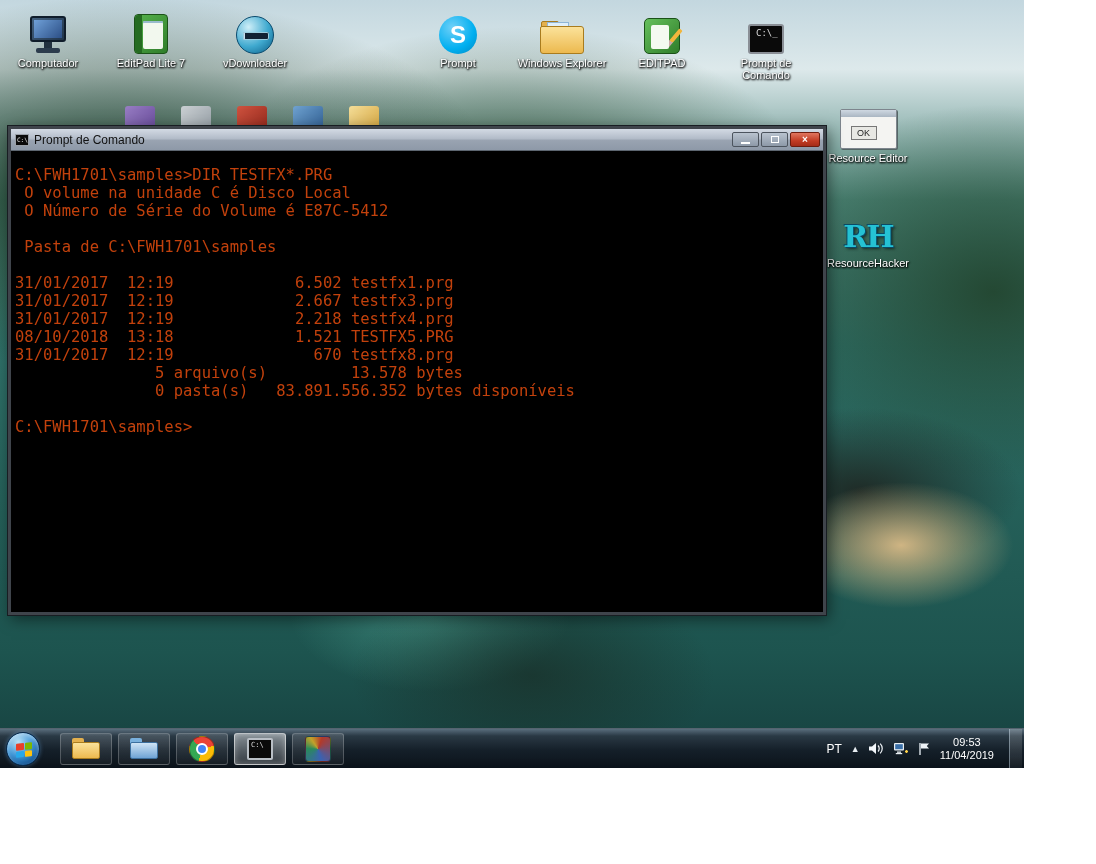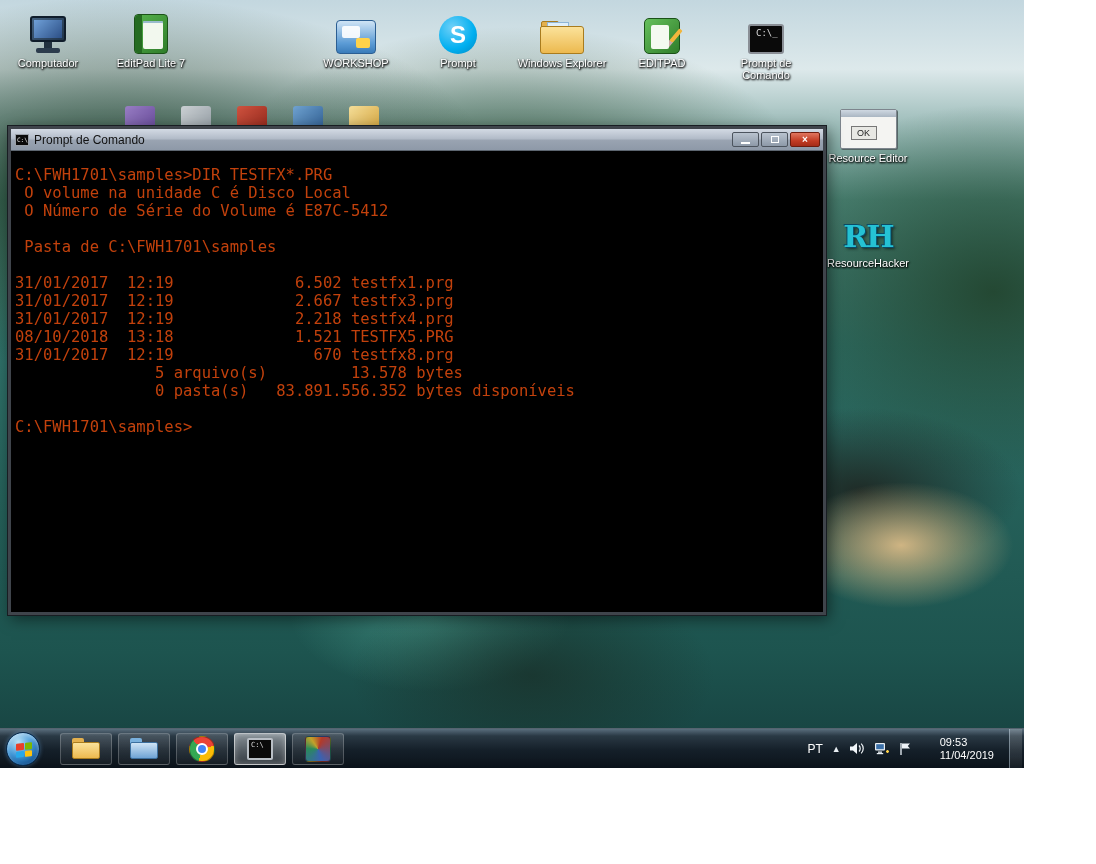--- a/index.html
+++ b/index.html
@@ -92,21 +92,21 @@
   .tfolder.blue::after{background:linear-gradient(180deg,#cfe4f5,#6fa3d4);border-color:#3c6f9e}
   .chrome-ball{width:26px;height:26px;border-radius:50%;background:conic-gradient(from -45deg,#ea4335 0 120deg,#fbbc05 0 240deg,#34a853 0 360deg);position:relative;border:1px solid rgba(0,0,0,.35)}
   .chrome-ball::after{content:"";position:absolute;inset:6px;border-radius:50%;background:#4285f4;border:2px solid #fff}
   .tcmd{width:26px;height:22px;background:#0a0a0a;border:2px solid #b9bfc6;border-radius:2px;color:#ddd;font-family:"DejaVu Sans Mono",monospace;font-size:7px;line-height:8px;padding:1px 2px;text-align:left}
   .tapp{width:26px;height:26px;border-radius:4px;background:conic-gradient(from 20deg,#b23a2a,#3a62b2 40%,#2a8a5a 70%,#c2a22a,#b23a2a);border:1px solid rgba(0,0,0,.4)}
 
   .tray{margin-left:auto;display:flex;align-items:center;gap:9px;height:100%;padding-right:2px}
   .tray-lang{color:#fff;font-size:12px;cursor:default}
   .tray-chevron{color:#e8eef2;font-size:9px}
   .tray svg{display:block}
-  .clock{color:#fff;font-size:11px;line-height:13px;text-align:left;margin-left:20px}
+  .clock{color:#fff;font-size:11px;line-height:13px;text-align:center;margin-left:1px}
   .show-desktop{width:13px;height:100%;border-left:1px solid rgba(200,220,235,.45);background:linear-gradient(180deg,rgba(255,255,255,.18),rgba(255,255,255,.05));margin-left:6px}
 </style>
 </head>
 <body>
 
 <div class="desktop">
 
   <div class="desk-icon p0">
     <div class="art">
         <div class="ico-monitor">
@@ -116,25 +116,25 @@
         </div>
       </div>
     <div class="lbl">Computador</div>
   </div>
   <div class="desk-icon p1">
     <div class="art">
         <div class="ico-editpad"></div>
       </div>
     <div class="lbl">EditPad Lite 7</div>
   </div>
-  <div class="desk-icon p3">
-    <div class="art">
-        <div class="ico-workshop"></div>
-      </div>
-    <div class="lbl">WORKSHOP</div>
+  <div class="desk-icon p2">
+    <div class="art">
+        <div class="ico-vdl"></div>
+      </div>
+    <div class="lbl">vDownloader</div>
   </div>
   <div class="desk-icon p4">
     <div class="art">
         <div class="ico-skype">S</div>
       </div>
     <div class="lbl">Prompt</div>
   </div>
   <div class="desk-icon p6">
     <div class="art">
         <div class="ico-editpad2">

